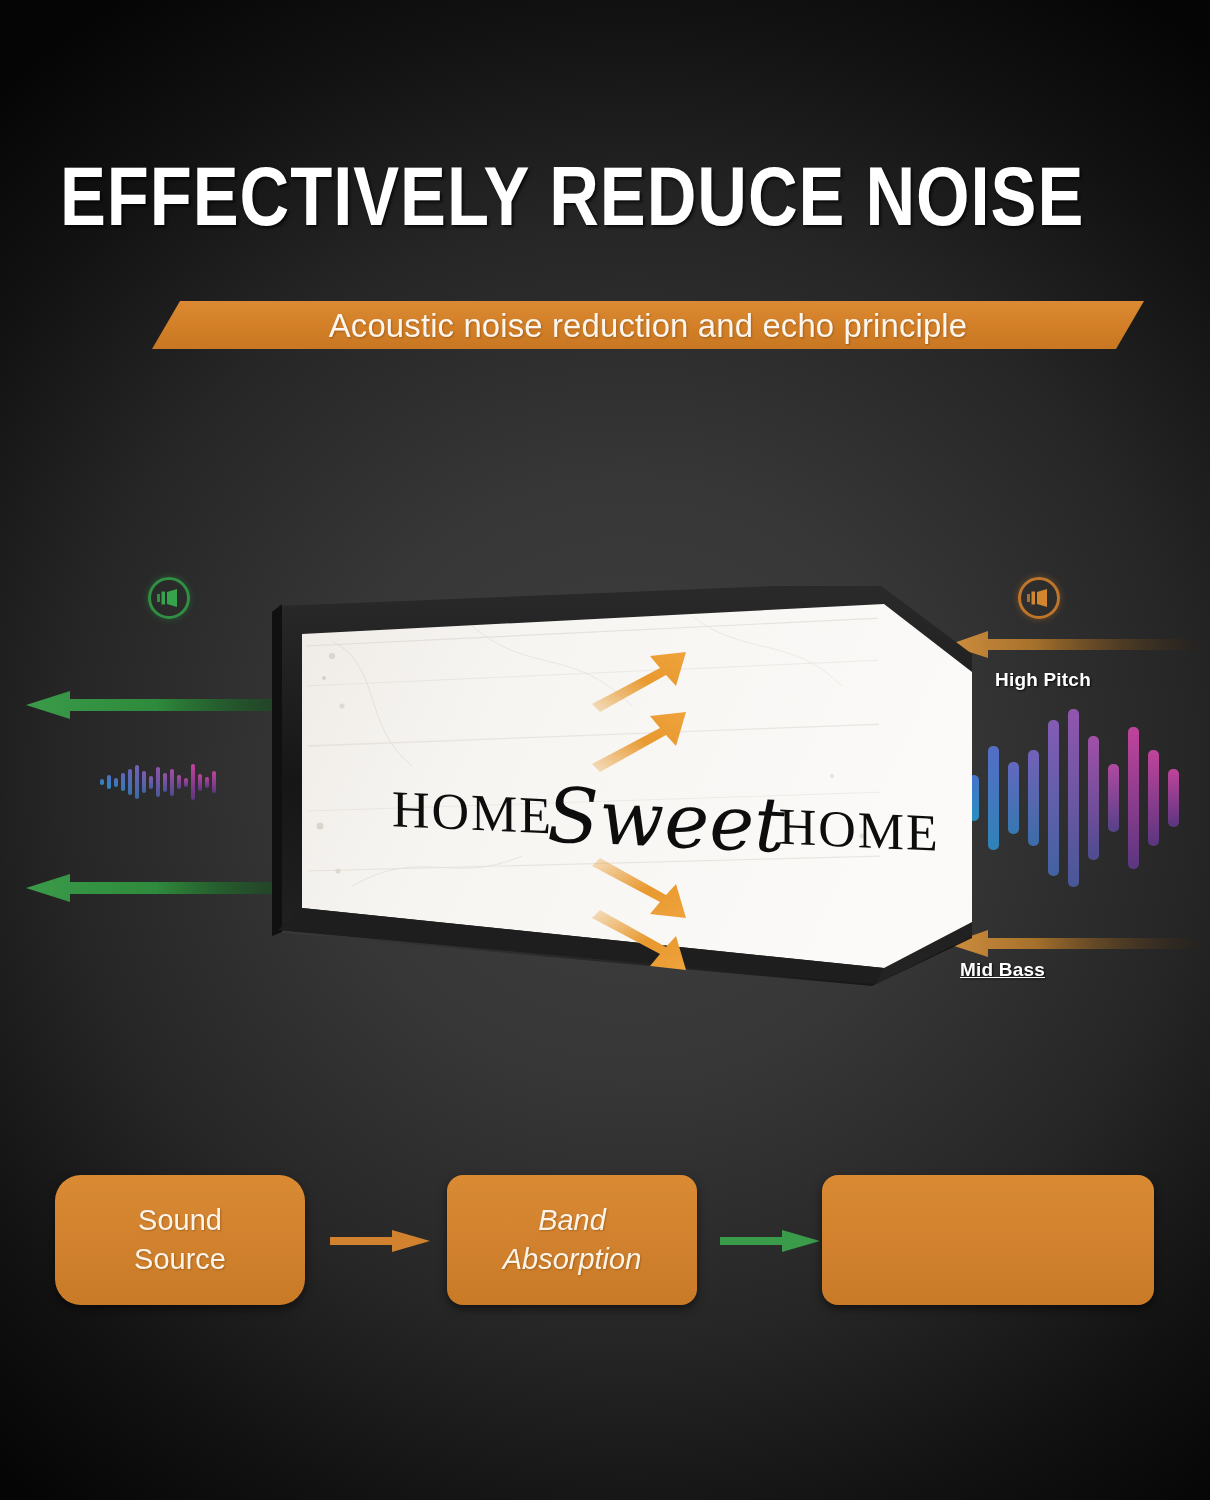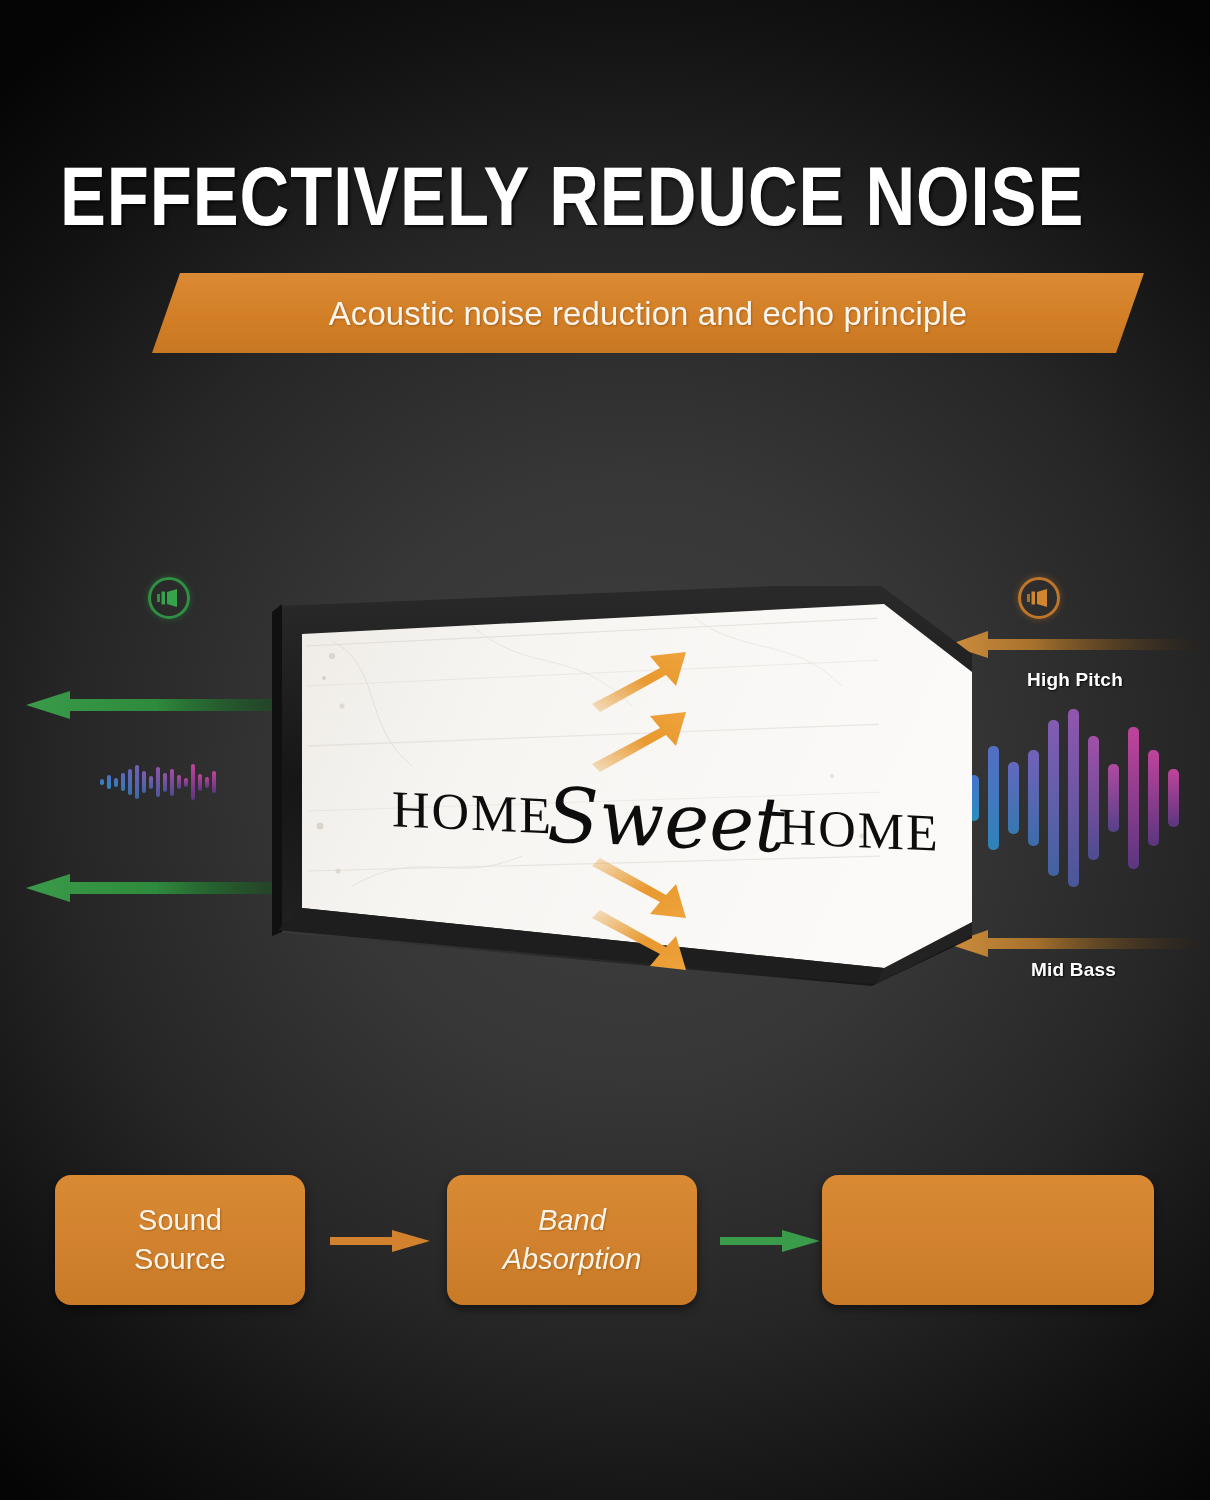--- a/index.html
+++ b/index.html
@@ -27,22 +27,22 @@
     letter-spacing:1px;
     color:#ffffff;
     transform:scaleX(0.93) scaleY(1.12);
     transform-origin:left top;
     white-space:nowrap;
     text-shadow:2px 2px 3px rgba(0,0,0,.75);
   }
 
   
   #banner {
-    position:absolute; left:152px; top:273px;
-    width:992px; height:80px;
+    position:absolute; left:152px; top:301px;
+    width:992px; height:48px;
     background:linear-gradient(180deg,#db8a33 0%,#d27f27 55%,#c87722 100%);
     clip-path:polygon(28px 0, 100% 0, calc(100% - 28px) 100%, 0 100%);
     box-shadow:0 3px 9px rgba(0,0,0,.55);
   }
   #banner-label {
     position:absolute; left:0; top:0; width:100%; height:100%;
     display:flex; align-items:center; justify-content:center;
     color:#fdf6ee; font-size:34px; font-weight:400;
     letter-spacing:.1px;
     transform:scaleX(0.97);
@@ -67,24 +67,23 @@
   .rbeam { position:absolute; height:30px; }
   #rbeam1 { left:948px; top:628px; width:250px; }
   #rbeam2 { left:948px; top:927px; width:250px; }
   .rbeam svg { display:block; width:100%; height:100%; }
 
   .beam-label {
     position:absolute;
     color:#ffffff; font-size:19px; font-weight:700;
     letter-spacing:.2px;
     text-shadow:1px 1px 2px rgba(0,0,0,.8);
-    margin-left:32px;
   }
   #lbl-high { left:995px; top:669px; }
-  #lbl-mid  { left:999px; top:959px; }
+  #lbl-mid  { left:960px; top:959px;text-decoration:underline; }
 
   
   .wave { position:absolute; display:flex; align-items:center; }
   .wave i {
     display:block; border-radius:3px;
     margin-right:var(--gap);
   }
   #wave-left  { left:100px; top:752px; height:60px; --gap:3px; }
   #wave-right { left:968px; top:708px; height:180px; --gap:9px; }
 
@@ -131,21 +130,21 @@
     background:linear-gradient(180deg,#d98a33 0%,#d2822e 50%,#c87a26 100%);
     border-radius:16px;
     display:flex; align-items:center; justify-content:center;
     text-align:center;
     color:#fdf4e9;
     font-size:29px; line-height:1.35;
     box-shadow:0 4px 10px rgba(0,0,0,.5);
     text-shadow:1px 1px 2px rgba(90,45,0,.35);
     padding:0 10px;
   }
-  #fbox1 { left:55px;  width:250px; }
+  #fbox1 { left:55px;  width:250px;border-radius:26px; }
   #fbox2 { left:447px; width:250px;font-style:italic; }
   #fbox3 { left:822px; width:332px; }
 
   .farrow { position:absolute; top:54px; height:24px; width:100px; }
   #farrow1 { left:330px; }
   #farrow2 { left:720px; }
   .farrow svg { display:block; width:100%; height:100%; }
 </style>
 </head>
 <body>

